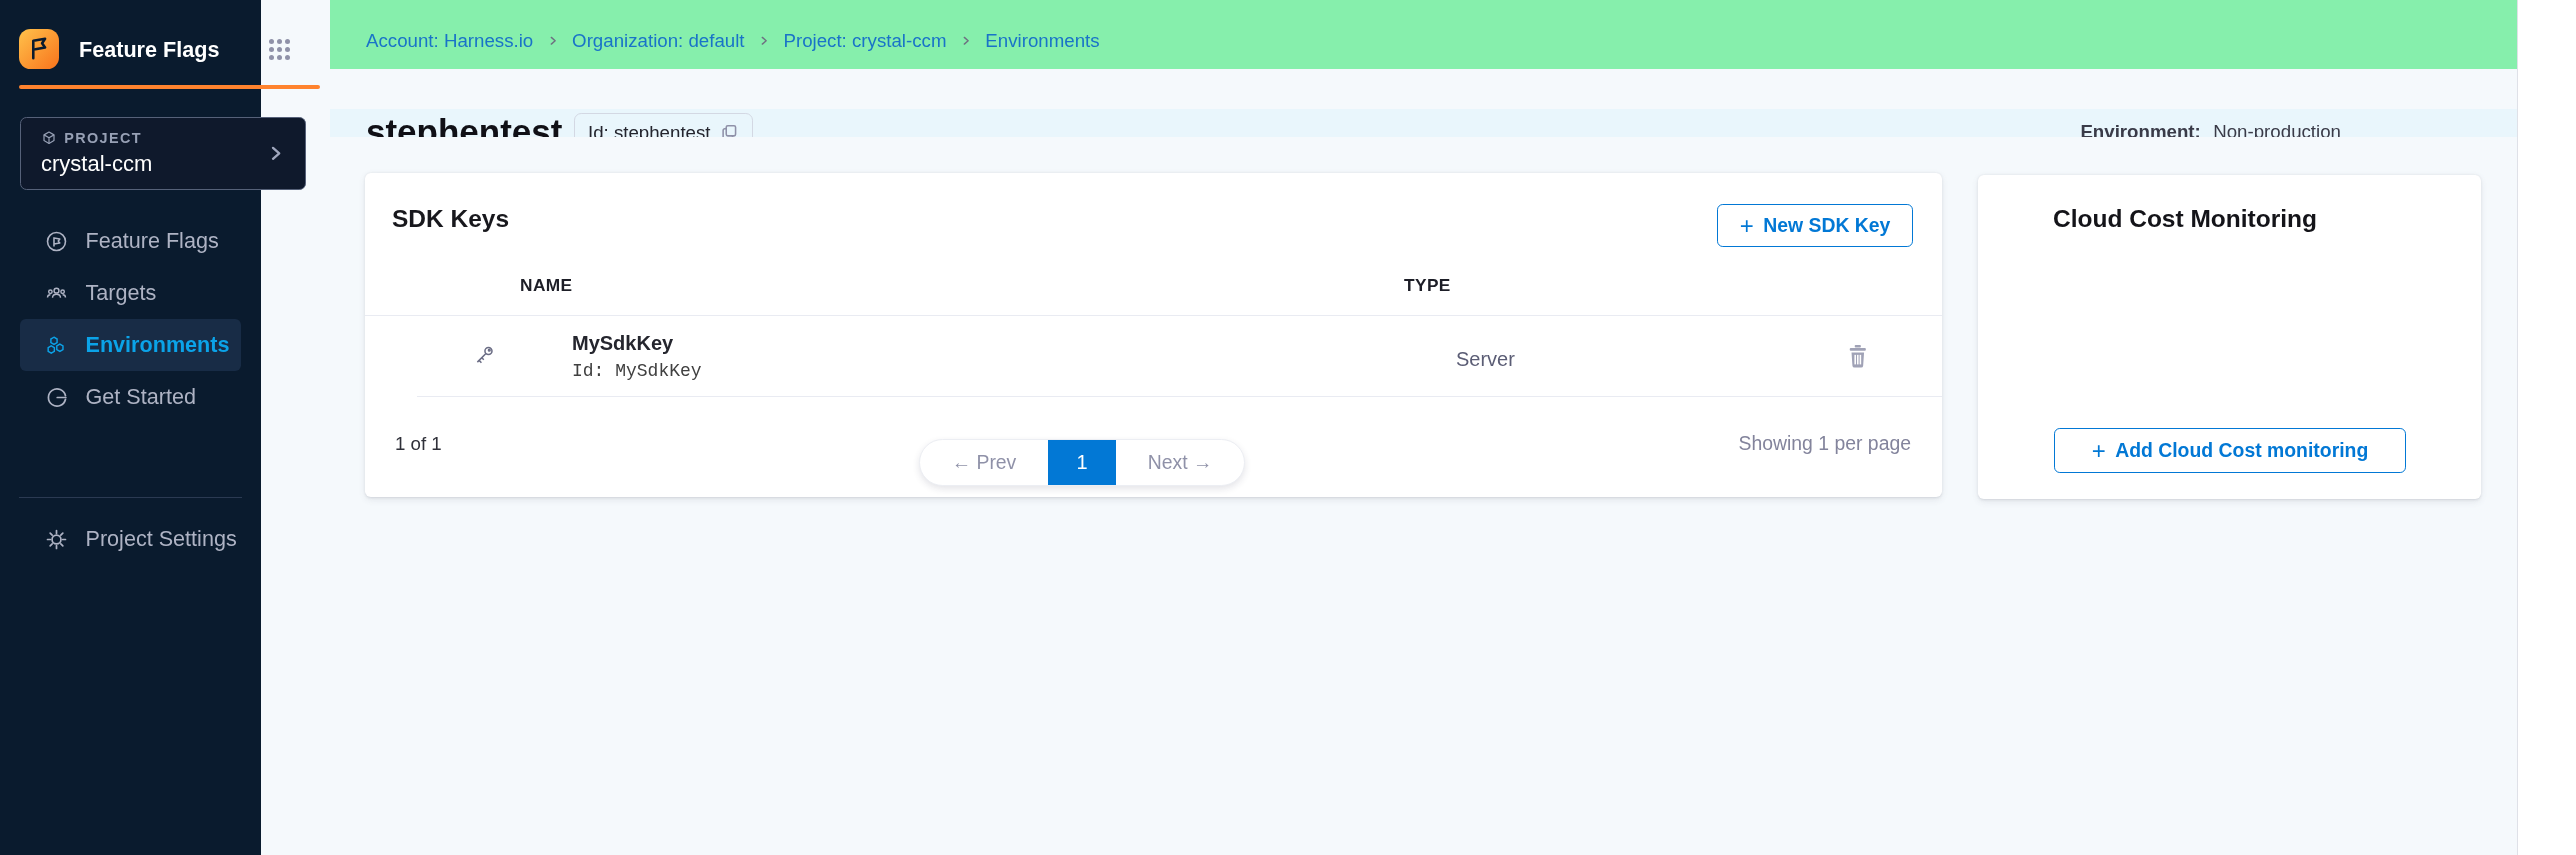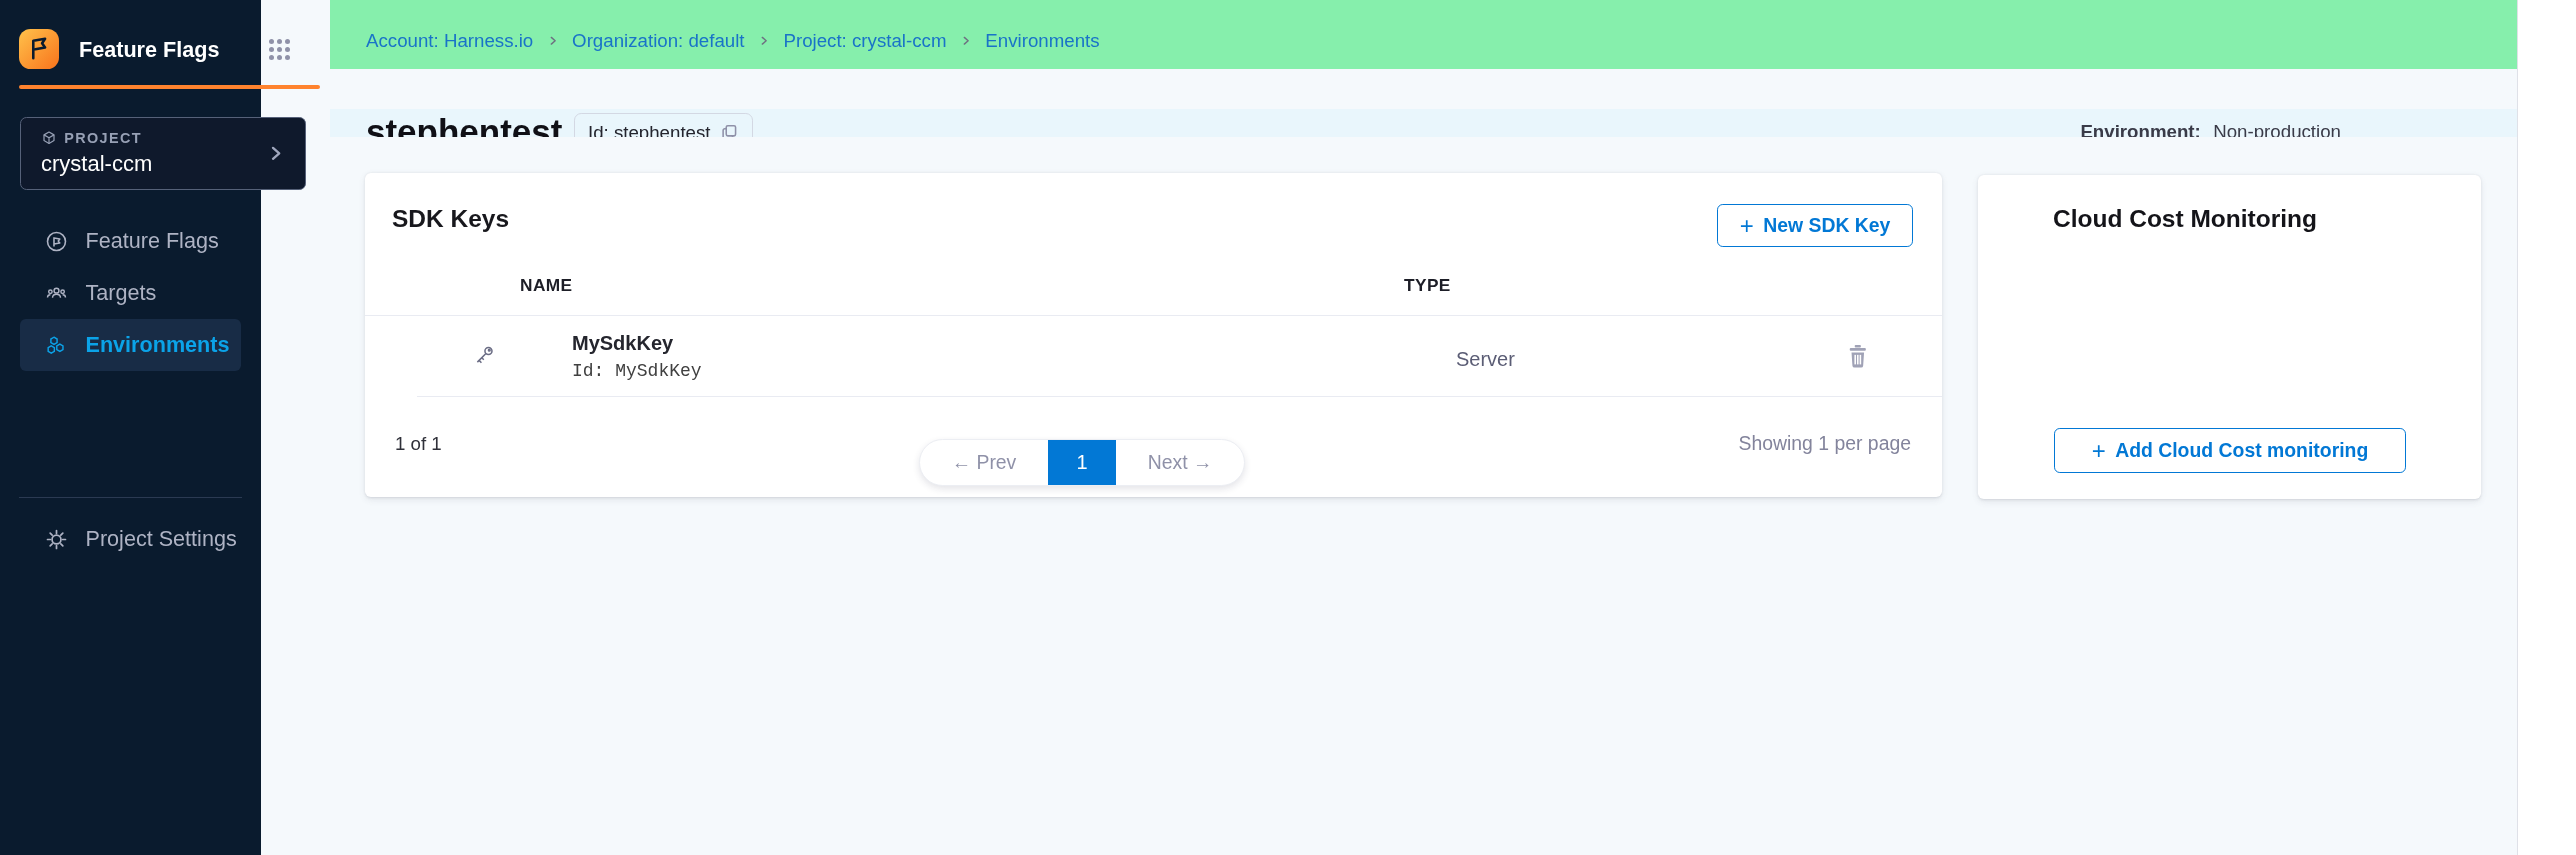--- a/index.html
+++ b/index.html
@@ -174,20 +174,29 @@
     </div>
     <div class="nav-item active">
       <span class="nav-icon">
         <svg width="23" height="23" viewBox="0 0 32 32" fill="none" stroke="#0ba3e8" stroke-width="2">
           <path d="M12.5 4.5l4.3 2.5v5l-4.3 2.5-4.3-2.5v-5z"></path>
           <path d="M8.7 16.5l4.3 2.5v5l-4.3 2.5-4.3-2.5v-5z"></path>
           <path d="M20.7 14.2l4.3 2.5v5l-4.3 2.5-4.3-2.5v-5z"></path>
         </svg>
       </span>
       <span>Environments</span>
+    </div>
+    <div class="nav-item">
+      <span class="nav-icon">
+        <svg width="23" height="23" viewBox="0 0 32 32" fill="none" stroke="#aeb3c4" stroke-width="2.4" stroke-linecap="round">
+          <path d="M28.5 13.5A12 12 0 1 0 28.5 18.5"></path>
+          <path d="M17 16h12"></path>
+        </svg>
+      </span>
+      <span>Get Started</span>
     </div>
   </div>
 
   <div class="sidebar-divider"></div>
 
   <div class="nav settings-item">
     <div class="nav-item">
       <span class="nav-icon">
         <svg width="23" height="23" viewBox="0 0 32 32" fill="none" stroke="#aeb3c4" stroke-width="2.4" stroke-linecap="round">
           <circle cx="16" cy="16" r="6.2"></circle>

